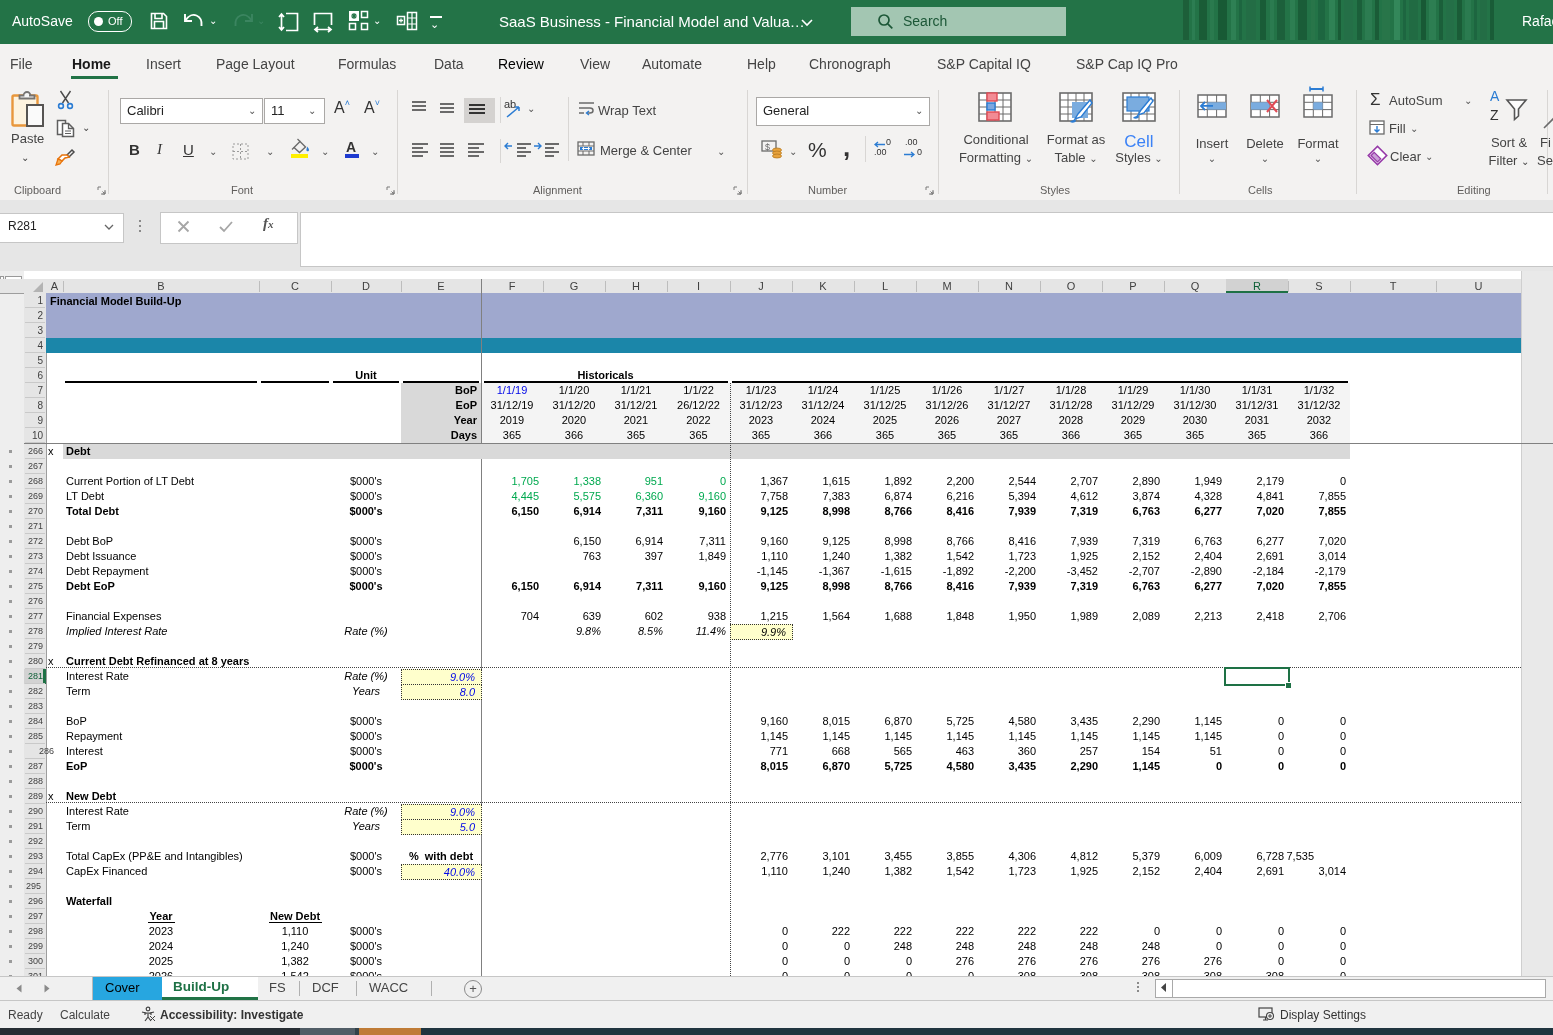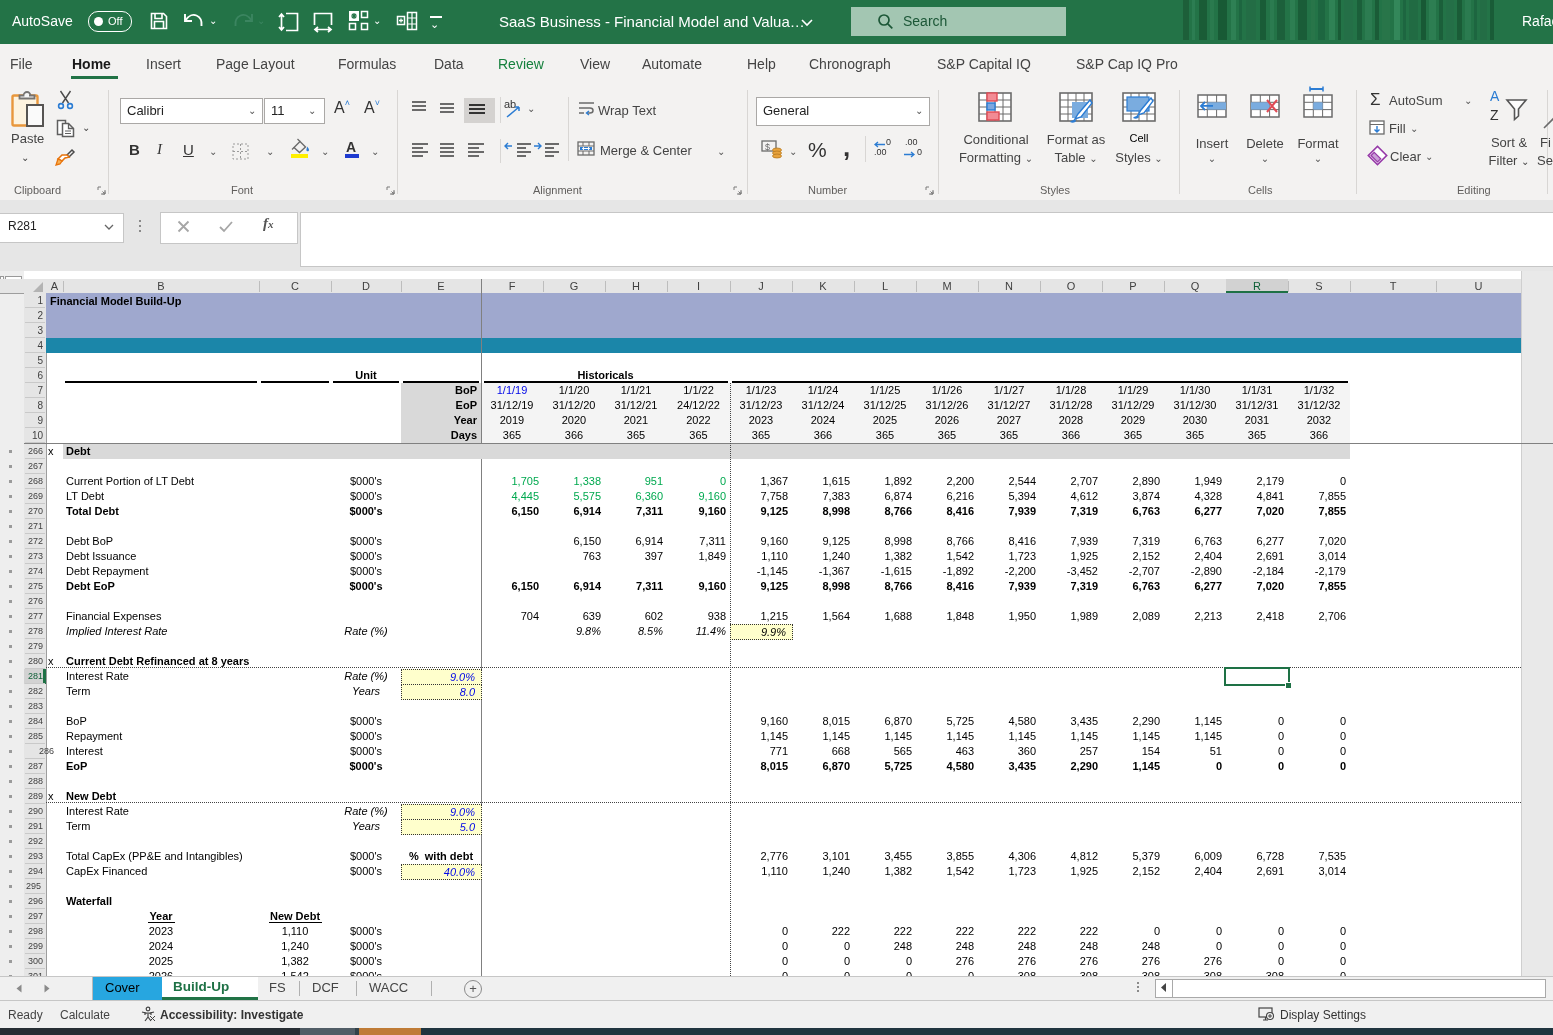--- a/index.html
+++ b/index.html
@@ -100,21 +100,21 @@
     </svg>
 <span class="ab" style="left:903px;top:13px;font-size:14px;color:#1c5737">Search</span>
 <span class="ab" style="left:1522px;top:13px;font-size:14px;color:#fff">Rafae</span>
 <div class="ab" style="left:0;top:44px;width:1553px;height:40px;background:#f3f2f1"></div>
 <span class="ab" style="left:10px;top:56px;font-size:14px;color:#444">File</span>
 <span class="ab" style="left:72px;top:56px;font-size:14px;font-weight:bold;color:#1a1a1a">Home</span>
 <span class="ab" style="left:146px;top:56px;font-size:14px;color:#444">Insert</span>
 <span class="ab" style="left:216px;top:56px;font-size:14px;color:#444">Page Layout</span>
 <span class="ab" style="left:338px;top:56px;font-size:14px;color:#444">Formulas</span>
 <span class="ab" style="left:434px;top:56px;font-size:14px;color:#444">Data</span>
-<span class="ab" style="left:498px;top:56px;font-size:14px;color:#15803d">Review</span>
+<span class="ab" style="left:498px;top:56px;font-size:14px;color:#000000">Review</span>
 <span class="ab" style="left:580px;top:56px;font-size:14px;color:#444">View</span>
 <span class="ab" style="left:642px;top:56px;font-size:14px;color:#444">Automate</span>
 <span class="ab" style="left:747px;top:56px;font-size:14px;color:#444">Help</span>
 <span class="ab" style="left:809px;top:56px;font-size:14px;color:#444">Chronograph</span>
 <span class="ab" style="left:937px;top:56px;font-size:14px;color:#444">S&amp;P Capital IQ</span>
 <span class="ab" style="left:1076px;top:56px;font-size:14px;color:#444">S&amp;P Cap IQ Pro</span>
 <div class="ab" style="left:71px;top:76px;width:47px;height:3px;background:#217346"></div>
 <div class="ab" style="left:0;top:84px;width:1553px;height:116px;background:#f3f2f1;border-bottom:1px solid #d2d0ce"></div>
 <div class="ab" style="left:108px;top:90px;width:1px;height:104px;background:#d8d6d4"></div>
 <div class="ab" style="left:397px;top:90px;width:1px;height:104px;background:#d8d6d4"></div>
@@ -292,21 +292,21 @@
 <rect x="1" y="1" width="32" height="28" fill="#fff" stroke="#6b6b6b" stroke-width="1.6"></rect>
 <path d="M1 8h32M1 15h32M1 22h32M9 1v28M17 1v28M25 1v28" stroke="#6b6b6b" stroke-width="1"></path>
       <rect x="5" y="5" width="22" height="14" fill="#7aacdf" stroke="#2b7cd3" stroke-width="1.2"></rect>
       <path d="M29 6L19 18l-3 5 6-2L31 9z" fill="#fff" stroke="#2b7cd3" stroke-width="1.4"></path>
       <path d="M16 23c-2 2-4 1-5 3 2 1 5 1 6-1z" fill="#2b7cd3"></path>
     </svg>
 <span class="ab ctr" style="left:941px;top:132px;width:110px;font-size:13px;color:#444">Conditional</span>
 <span class="ab ctr" style="left:941px;top:150px;width:110px;font-size:13px;color:#444">Formatting <span style="font-size:10px;color:#555">⌄</span></span>
 <span class="ab ctr" style="left:1021px;top:132px;width:110px;font-size:13px;color:#444">Format as</span>
 <span class="ab ctr" style="left:1021px;top:150px;width:110px;font-size:13px;color:#444">Table <span style="font-size:10px;color:#555">⌄</span></span>
-<span class="ab ctr" style="left:1084px;top:132px;width:110px;font-size:11px;color:#000000">Cell</span>
+<span class="ab ctr" style="left:1084px;top:132px;width:110px;font-size:17px;color:#3b82f6">Cell</span>
 <span class="ab ctr" style="left:1084px;top:150px;width:110px;font-size:13px;color:#444">Styles <span style="font-size:10px;color:#555">⌄</span></span>
 <svg style="left:1197px;top:94px" width="30" height="24" viewBox="0 0 30 24">
 <rect x="1" y="1" width="28" height="22" fill="#fff" stroke="#6b6b6b" stroke-width="1.5"></rect>
 <path d="M1 8.3h28M1 15.6h28M10.3 1v22M19.6 1v22" stroke="#6b6b6b" stroke-width="1"></path>
       <rect x="10.3" y="8.3" width="18.7" height="7.3" fill="#7aacdf"></rect>
       <path d="M16 11.9H4M8 8l-4 4 4 4" stroke="#2b7cd3" stroke-width="1.8" fill="none"></path>
     </svg>
 <svg style="left:1250px;top:94px" width="30" height="24" viewBox="0 0 30 24">
 <rect x="1" y="1" width="28" height="22" fill="#fff" stroke="#6b6b6b" stroke-width="1.5"></rect>
 <path d="M1 8.3h28M1 15.6h28M10.3 1v22M19.6 1v22" stroke="#6b6b6b" stroke-width="1"></path>
@@ -576,21 +576,21 @@
 <span class="c ctr " style="left:481px;top:428px;width:62px">365</span>
 <span class="c ctr " style="left:543px;top:383px;width:62px">1/1/20</span>
 <span class="c ctr " style="left:543px;top:398px;width:62px">31/12/20</span>
 <span class="c ctr " style="left:543px;top:413px;width:62px">2020</span>
 <span class="c ctr " style="left:543px;top:428px;width:62px">366</span>
 <span class="c ctr " style="left:605px;top:383px;width:62px">1/1/21</span>
 <span class="c ctr " style="left:605px;top:398px;width:62px">31/12/21</span>
 <span class="c ctr " style="left:605px;top:413px;width:62px">2021</span>
 <span class="c ctr " style="left:605px;top:428px;width:62px">365</span>
 <span class="c ctr " style="left:667px;top:383px;width:63px">1/1/22</span>
-<span class="c ctr " style="left:667px;top:398px;width:63px">24/12/22</span>
+<span class="c ctr " style="left:667px;top:398px;width:63px">26/12/22</span>
 <span class="c ctr " style="left:667px;top:413px;width:63px">2022</span>
 <span class="c ctr " style="left:667px;top:428px;width:63px">365</span>
 <span class="c ctr " style="left:730px;top:383px;width:62px">1/1/23</span>
 <span class="c ctr " style="left:730px;top:398px;width:62px">31/12/23</span>
 <span class="c ctr " style="left:730px;top:413px;width:62px">2023</span>
 <span class="c ctr " style="left:730px;top:428px;width:62px">365</span>
 <span class="c ctr " style="left:792px;top:383px;width:62px">1/1/24</span>
 <span class="c ctr " style="left:792px;top:398px;width:62px">31/12/24</span>
 <span class="c ctr " style="left:792px;top:413px;width:62px">2024</span>
 <span class="c ctr " style="left:792px;top:428px;width:62px">366</span>
@@ -828,21 +828,21 @@
 <span class="c r b" style="left:1290px;top:759px;width:56px">0</span>
 <span class="c r " style="left:732px;top:849px;width:56px">2,776</span>
 <span class="c r " style="left:794px;top:849px;width:56px">3,101</span>
 <span class="c r " style="left:856px;top:849px;width:56px">3,455</span>
 <span class="c r " style="left:918px;top:849px;width:56px">3,855</span>
 <span class="c r " style="left:980px;top:849px;width:56px">4,306</span>
 <span class="c r " style="left:1042px;top:849px;width:56px">4,812</span>
 <span class="c r " style="left:1104px;top:849px;width:56px">5,379</span>
 <span class="c r " style="left:1166px;top:849px;width:56px">6,009</span>
 <span class="c r " style="left:1228px;top:849px;width:56px">6,728</span>
-<span class="c r " style="left:1290px;top:849px;width:56px">7,535</span>
+<span class="c r " style="left:1258px;top:849px;width:56px">7,535</span>
 <span class="c r " style="left:732px;top:864px;width:56px">1,110</span>
 <span class="c r " style="left:794px;top:864px;width:56px">1,240</span>
 <span class="c r " style="left:856px;top:864px;width:56px">1,382</span>
 <span class="c r " style="left:918px;top:864px;width:56px">1,542</span>
 <span class="c r " style="left:980px;top:864px;width:56px">1,723</span>
 <span class="c r " style="left:1042px;top:864px;width:56px">1,925</span>
 <span class="c r " style="left:1104px;top:864px;width:56px">2,152</span>
 <span class="c r " style="left:1166px;top:864px;width:56px">2,404</span>
 <span class="c r " style="left:1228px;top:864px;width:56px">2,691</span>
 <span class="c r " style="left:1290px;top:864px;width:56px">3,014</span>

